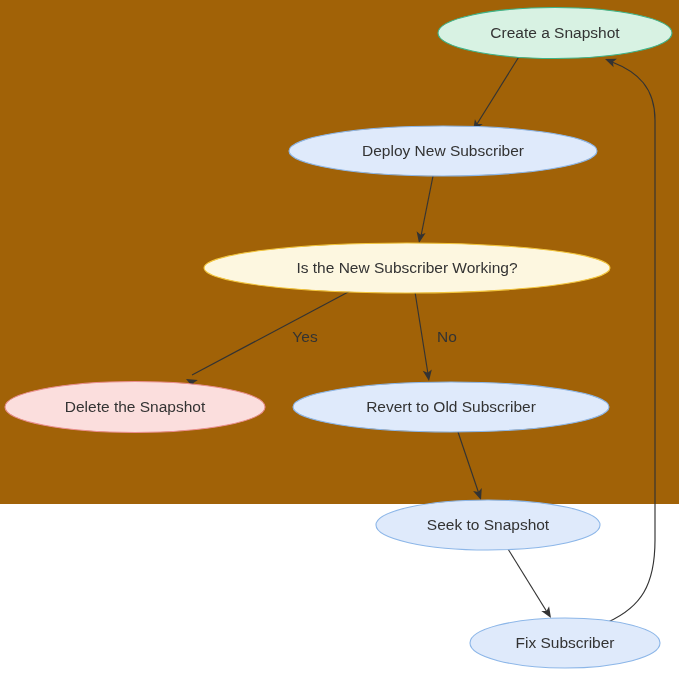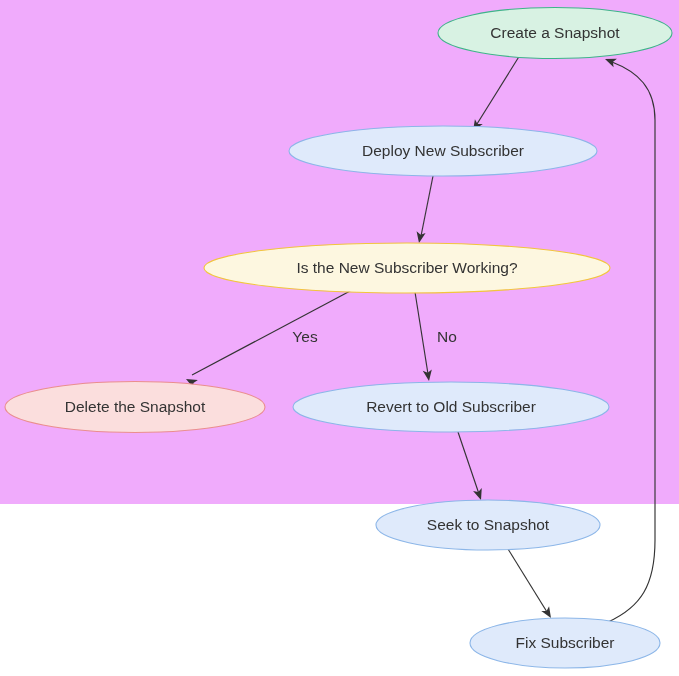--- a/index.html
+++ b/index.html
@@ -11,21 +11,21 @@
   body {
     width: 679px;
     height: 676px;
     overflow: hidden;
     font-family: "Liberation Sans", sans-serif;
   }
   #flowchart-root {
     position: relative;
     width: 679px;
     height: 504px;
-    background: #f0abfc;
+    background: #a16207;
   }
   #flowchart-svg {
     position: absolute;
     top: 0;
     left: 0;
     width: 679px;
     height: 676px;
   }
   .node-ellipse {
     stroke-width: 1.1px;

